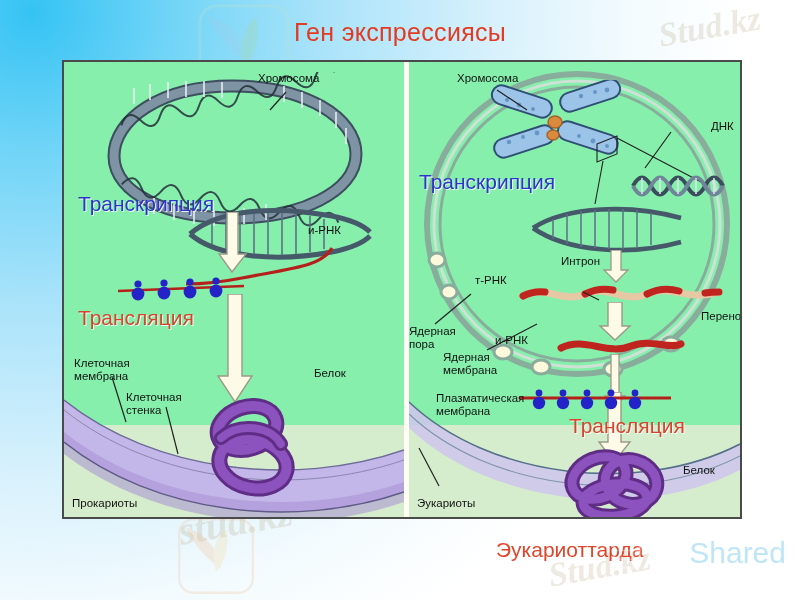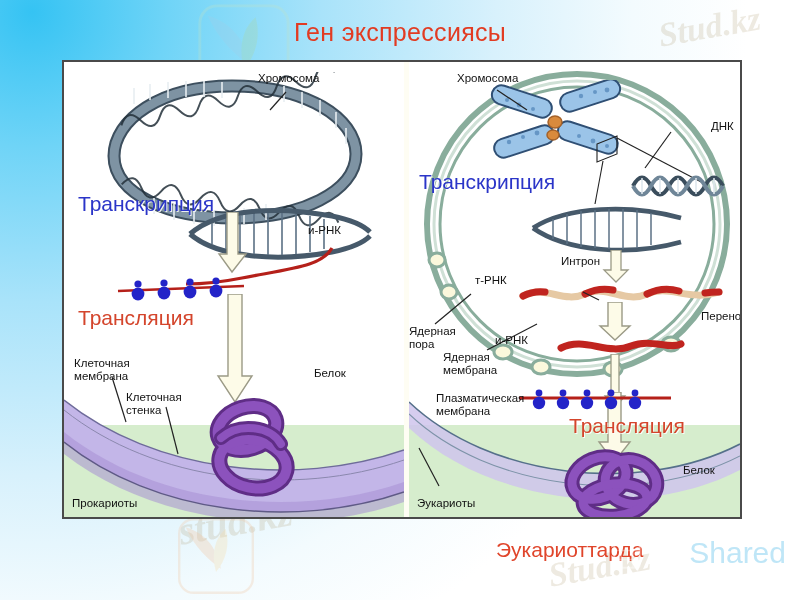--- a/index.html
+++ b/index.html
@@ -52,21 +52,21 @@
     position: absolute;
     left: 62px; top: 60px;
     width: 676px; height: 455px;
     border: 2px solid #4a4a4a;
     background: #fbf8dc;
     overflow: hidden;
   }
   .panel {
     position: absolute;
     top: 0; height: 100%;
-    background: #ffffff;
+    background: #86efac;
     overflow: hidden;
   }
   #panel-pro  { left: 0;   width: 340px; }
   #divider    { position:absolute; left:340px; top:0; width:5px; height:100%; background:#fefdf3; }
   #panel-euk  { left: 345px; width: 331px; }
 
   
   .outside {
     position: absolute; left: 0; bottom: 0; width: 100%; height: 92px;
     background: #d6edcd;

